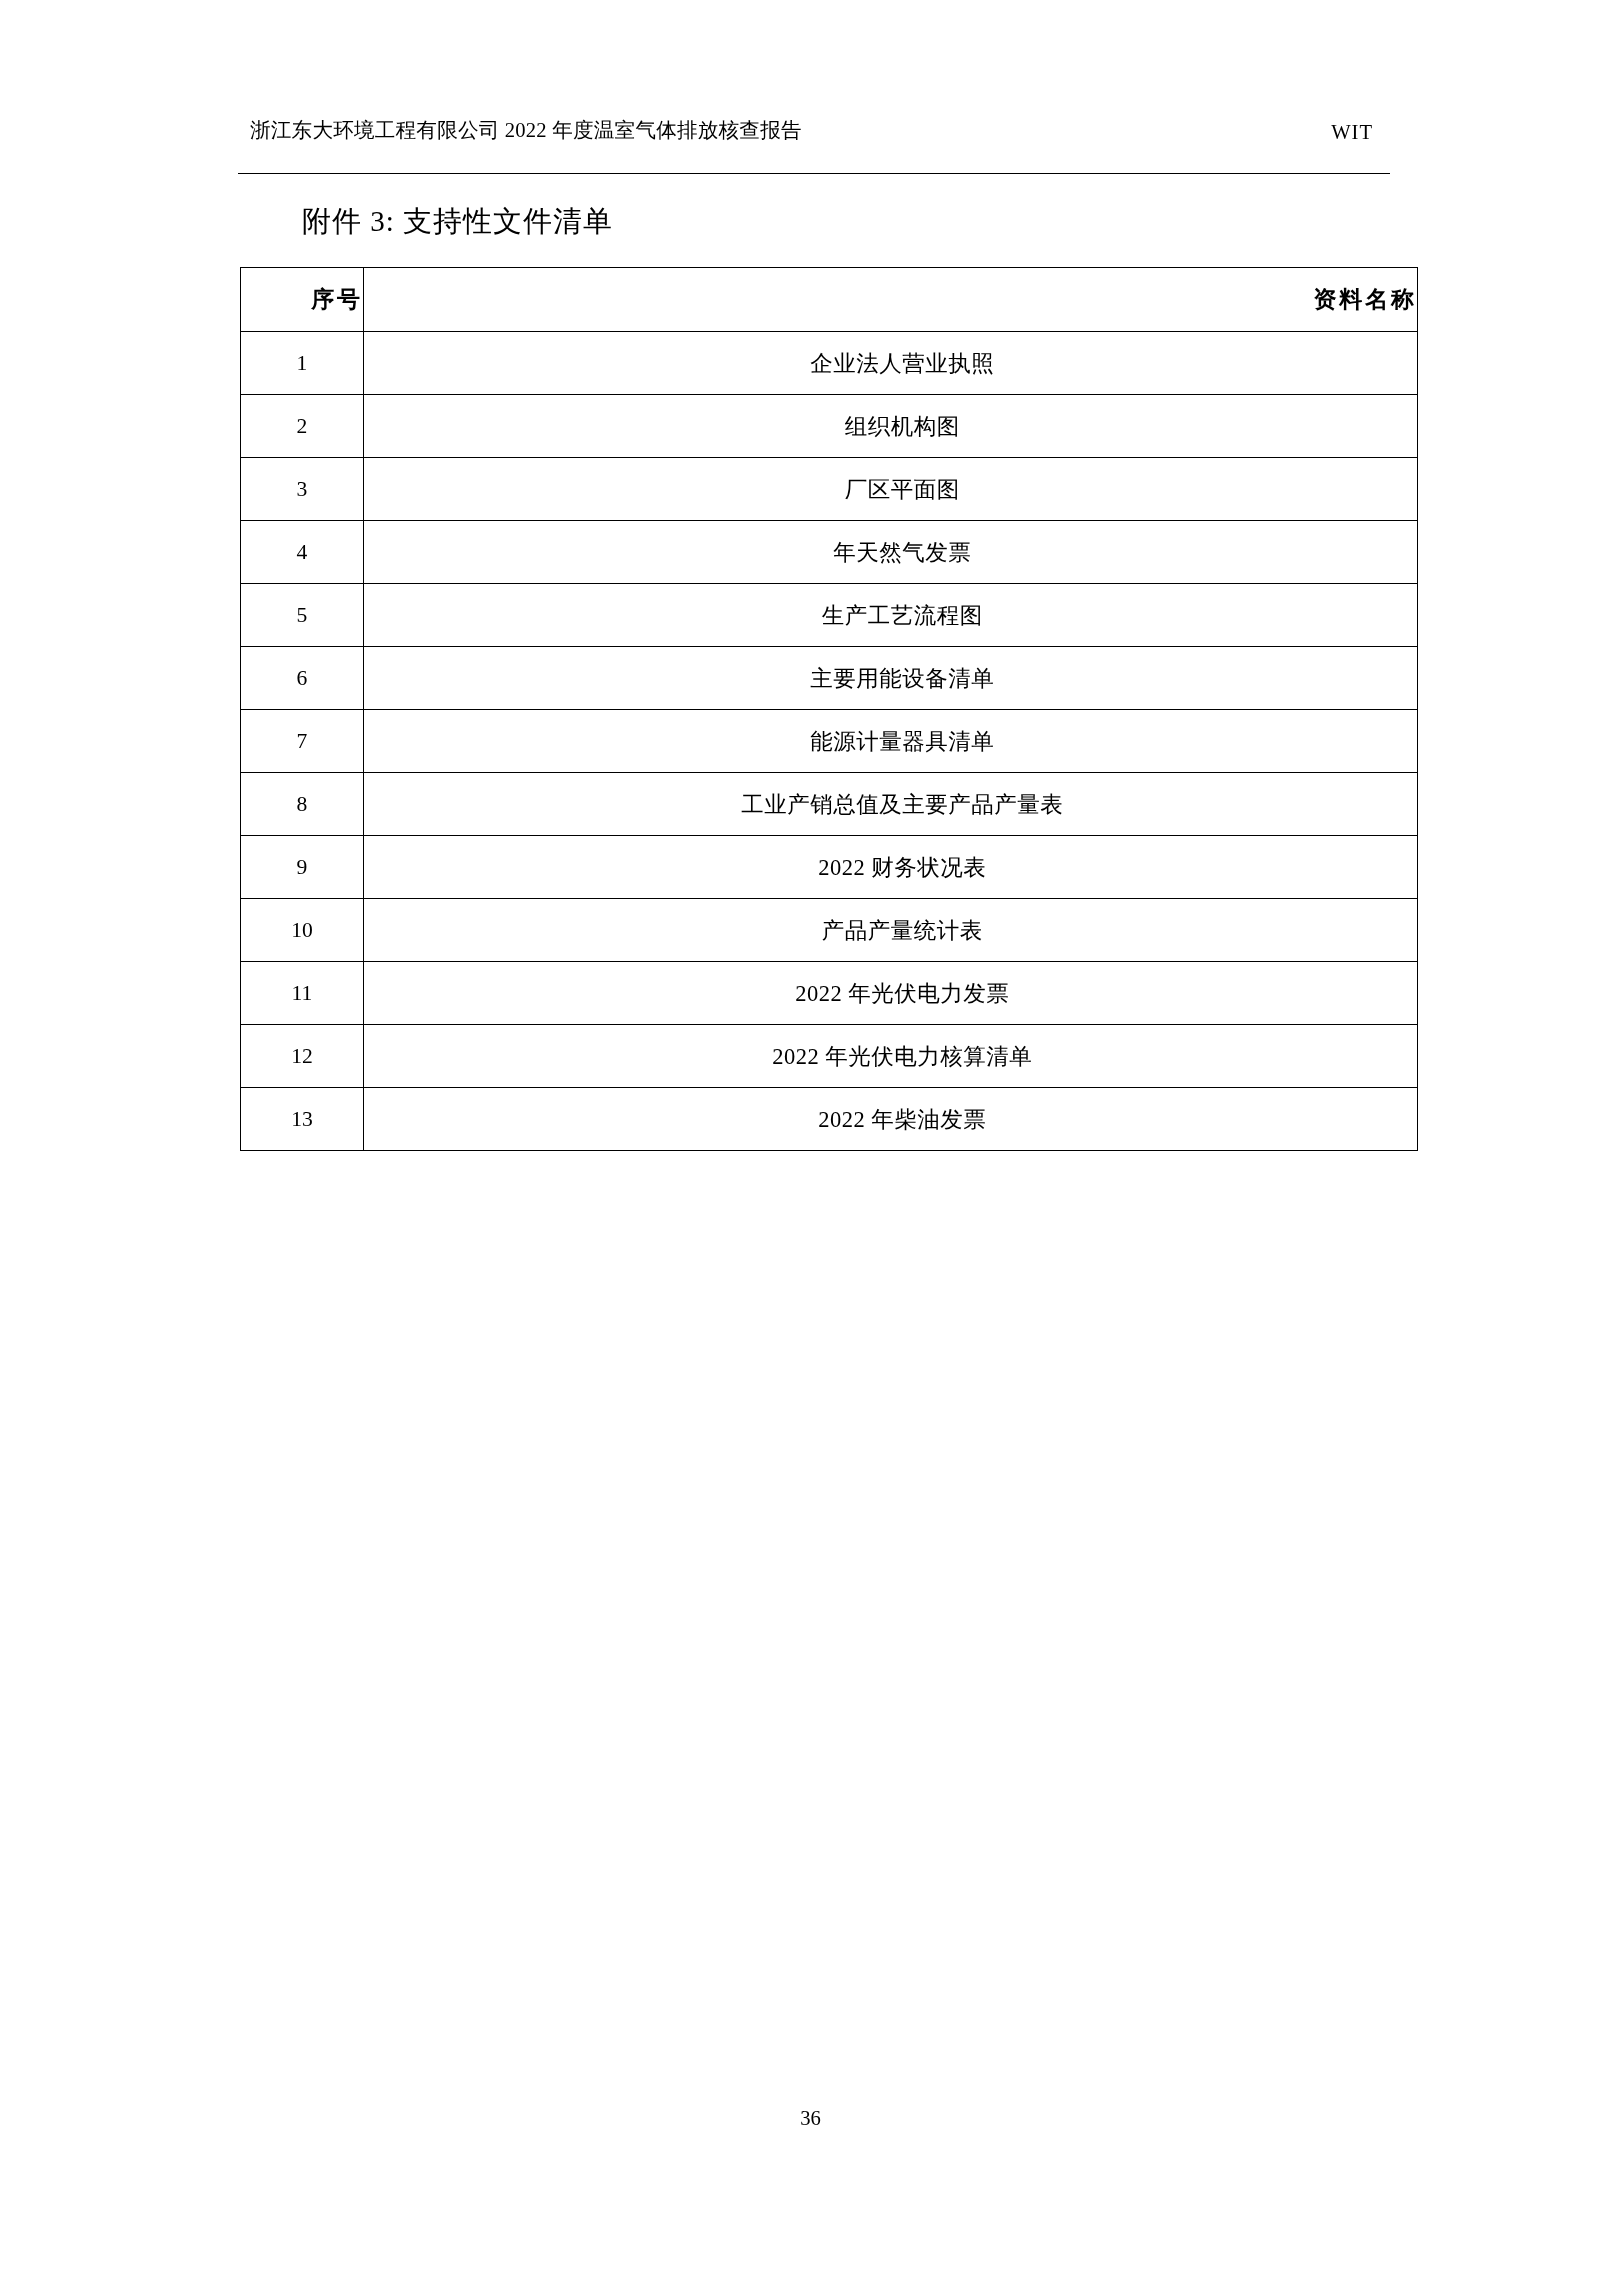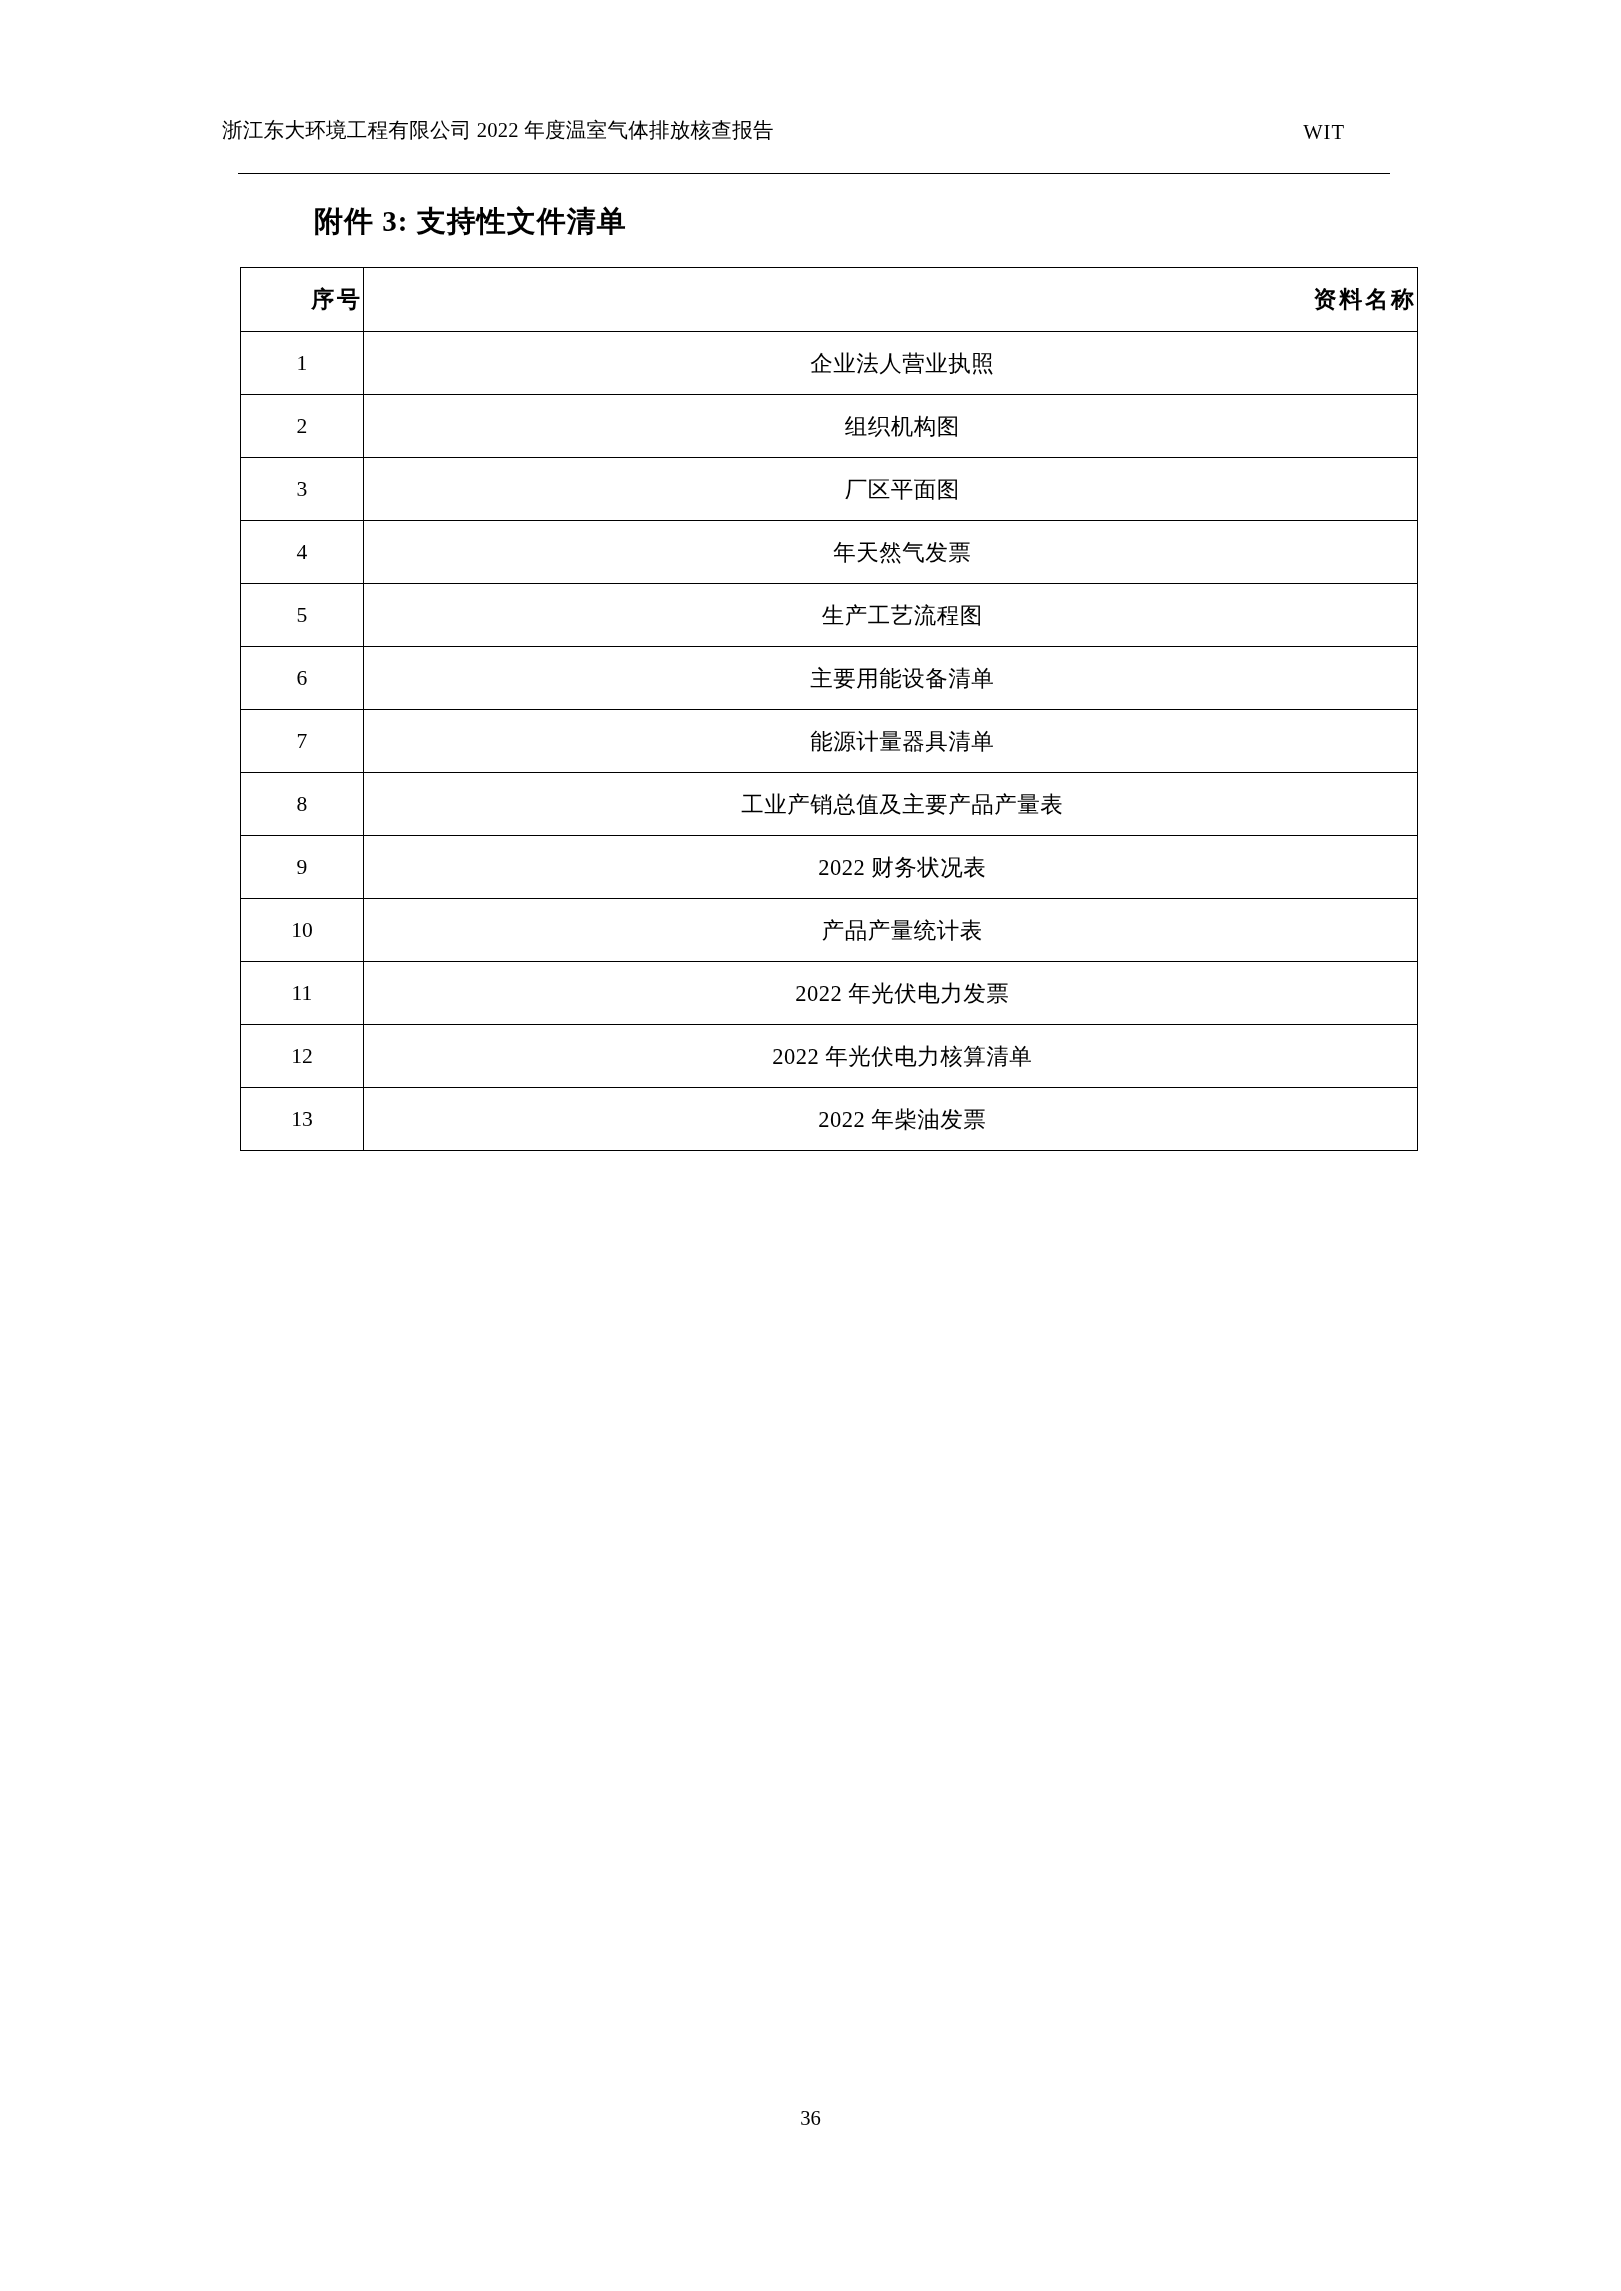--- a/index.html
+++ b/index.html
@@ -15,21 +15,21 @@
     position: relative;
     width: 1621px;
     height: 2292px;
     margin: 0 auto;
     background: #ffffff;
     box-sizing: border-box;
   }
   
   .header {
     position: absolute;
-    left: 222px;
+    left: 250px;
     top: 116px;
     width: 1152px;
     display: flex;
     align-items: flex-end;
     justify-content: space-between;
   }
   .header-left {
     font-size: 20.6px;
     letter-spacing: 0.2px;
     white-space: nowrap;
@@ -46,24 +46,23 @@
     width: 1152px;
     height: 0;
     border-top: 1.6px solid #000000;
   }
   
   .section-title {
     position: absolute;
     left: 302px;
     top: 202px;
     font-size: 29px;
-    font-weight: bold;
+    font-weight: normal;
     letter-spacing: 1px;
     white-space: nowrap;
-    margin-left: 12px;
   }
   
   .tbl-wrap {
     position: absolute;
     left: 240px;
     top: 267px;
     width: 1176px;
   }
   table.doclist {
     border-collapse: collapse;

